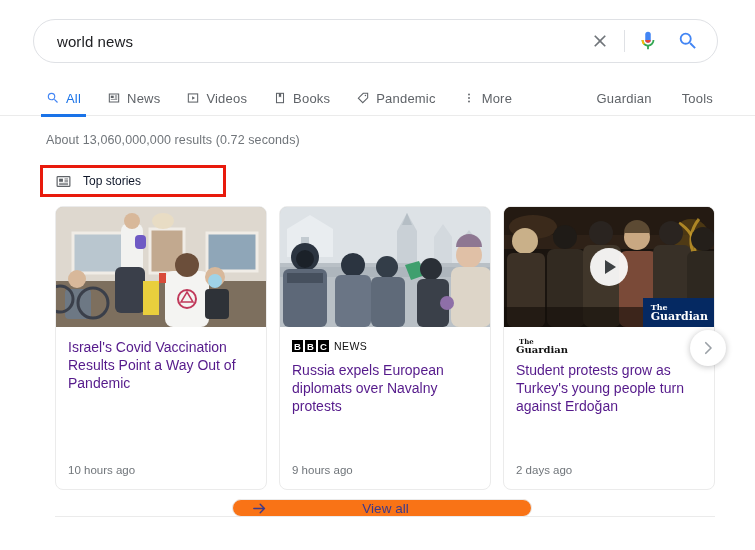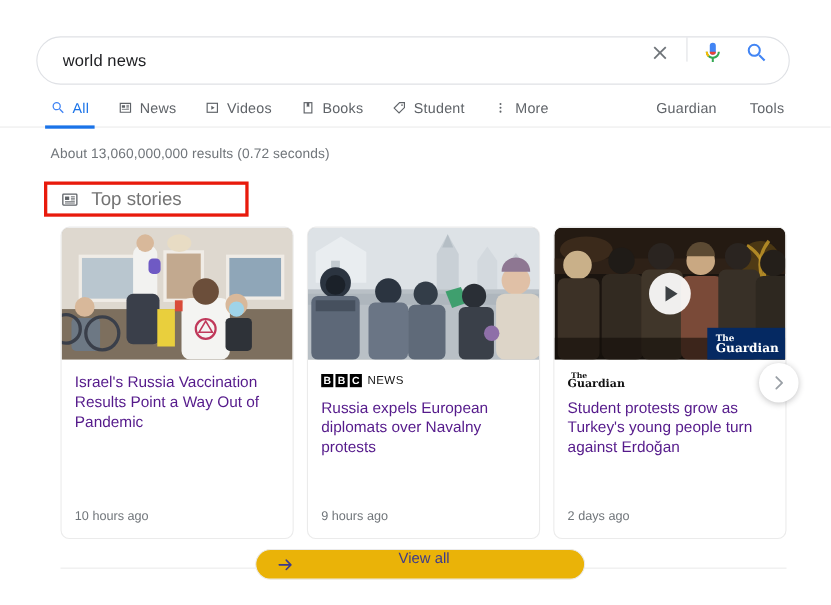--- a/index.html
+++ b/index.html
@@ -9,23 +9,22 @@
     background: #ffffff;
     font-family: "Liberation Sans", sans-serif;
     overflow: hidden;
   }
 
   
   .searchbar-wrap { position: absolute; left: 33px; top: 19px; width: 685px; height: 44px; }
   .searchbar {
     width: 100%; height: 100%;
     border: 1px solid #dfe1e5; border-radius: 24px;
-    background: #fff; display: flex; 
+    background: #fff; display: flex; align-items: center;
     padding: 0 16px 0 21px;
-    margin-top: 14px;
   }
   .search-input {
     flex: 1; border: 0; outline: none; background: transparent;
     font-family: "Liberation Sans", sans-serif; font-size: 15px; color: #202124;
     letter-spacing: .1px;
   }
   .sb-icon { display: flex; align-items: center; justify-content: center; cursor: pointer; }
   .sb-clear { width: 28px; height: 28px; margin-right: 6px; }
   .sb-divider { width: 1px; height: 22px; background: #dfe1e5; margin: 0 10px 0 4px; }
   .sb-mic { width: 26px; height: 28px; margin-right: 14px; }
@@ -59,21 +58,21 @@
   }
 
   
   .topstories-box {
     position: absolute; left: 40px; top: 165px;
     width: 186px; height: 32px;
     border: 3px solid #e81a0c;
     display: flex; align-items: center; padding-left: 12px;
   }
   .ts-icon { margin-right: 11px; display: flex; align-items: center; }
-  .ts-label { font-size: 17px; color: #737373; letter-spacing: 0; }
+  .ts-label { font-size: 12px; color: #0f172a; letter-spacing: 0; }
 
   
   .cards { position: absolute; left: 55px; top: 206px; display: flex; gap: 12px; }
   .card {
     width: 212px; height: 284px;
     border: 1px solid #ebebeb; border-radius: 8px;
     background: #fff; overflow: hidden;
     display: flex; flex-direction: column; cursor: pointer;
   }
   .thumb { width: 100%; height: 120px; position: relative; overflow: hidden; background: #d8d4cd; }
@@ -131,23 +130,23 @@
     display: flex; align-items: center; justify-content: center; cursor: pointer;
     z-index: 5;
   }
 
   
   .viewall-divider {
     position: absolute; left: 55px; top: 516px; width: 660px; height: 1px; background: #ebebeb;
   }
   .viewall {
     position: absolute; left: 232px; top: 499px;
-    width: 300px; height: 28px; border-radius: 18px;
-    border: 1px solid #ebebeb; background: #eab308;
-    display: flex; cursor: pointer; z-index: 3;
+    width: 300px; height: 18px; border-radius: 18px;
+    border: 1px solid #ebebeb; background: #f97316;
+    display: flex; align-items: center; cursor: pointer; z-index: 3;
   }
   .va-arrow { margin-left: 18px; display: flex; align-items: center; }
   .va-label { flex: 1; text-align: center; font-size: 13.5px; color: #3c3a8b; margin-right: 28px; }
 </style>
 </head>
 <body>
 
 <div class="searchbar-wrap">
   <div class="searchbar">
     <input class="search-input" value="world news" placeholder="Search" style="">
@@ -217,21 +216,21 @@
       <span>Books</span>
     </div>
 
     <div class="tab">
       <span class="ticon">
         <svg width="14" height="14" viewBox="0 0 24 24">
             <path d="M12.4 4H20v7.6L11.6 20 4 12.4z" fill="none" stroke="#5f6368" stroke-width="1.8"></path>
             <circle cx="16.2" cy="7.8" r="1.3" fill="#5f6368"></circle>
           </svg>
       </span>
-      <span>Student</span>
+      <span>Pandemic</span>
     </div>
 
     <div class="tab">
       <span class="ticon">
         <svg width="14" height="14" viewBox="0 0 24 24">
             <circle cx="12" cy="6" r="1.6" fill="#5f6368"></circle>
             <circle cx="12" cy="12" r="1.6" fill="#5f6368"></circle>
             <circle cx="12" cy="18" r="1.6" fill="#5f6368"></circle>
           </svg>
       </span>
@@ -283,21 +282,21 @@
         <circle cx="160" cy="70" r="10" fill="#d8b89a"></circle>
         <circle cx="160" cy="74" r="7" fill="#9fd3e8"></circle>
         <rect x="150" y="82" width="24" height="30" rx="4" fill="#2e3238"></rect>
         <circle cx="22" cy="72" r="9" fill="#d8b89a"></circle>
         <rect x="10" y="82" width="26" height="30" rx="4" fill="#6d7884"></rect>
         <circle cx="5" cy="92" r="13" fill="none" stroke="#3a3f4a" stroke-width="3"></circle>
         <circle cx="38" cy="96" r="15" fill="none" stroke="#3a3f4a" stroke-width="3"></circle>
       </svg>
     </div>
     <div class="card-body">
-      <div class="headline">Israel's Russia Vaccination Results Point a Way Out of Pandemic</div>
+      <div class="headline">Israel's Covid Vaccination Results Point a Way Out of Pandemic</div>
       <div class="timestamp">10 hours ago</div>
     </div>
   </div>
 
   <div class="card">
     <div class="thumb">
       <svg viewBox="0 0 212 120" preserveAspectRatio="xMidYMid slice">
         <rect width="212" height="120" fill="#cfd4d8"></rect>
         <rect width="212" height="58" fill="#dde2e6"></rect>
         <path d="M8 50h46V22l-23-14-23 14z" fill="#e9edf0"></path>

